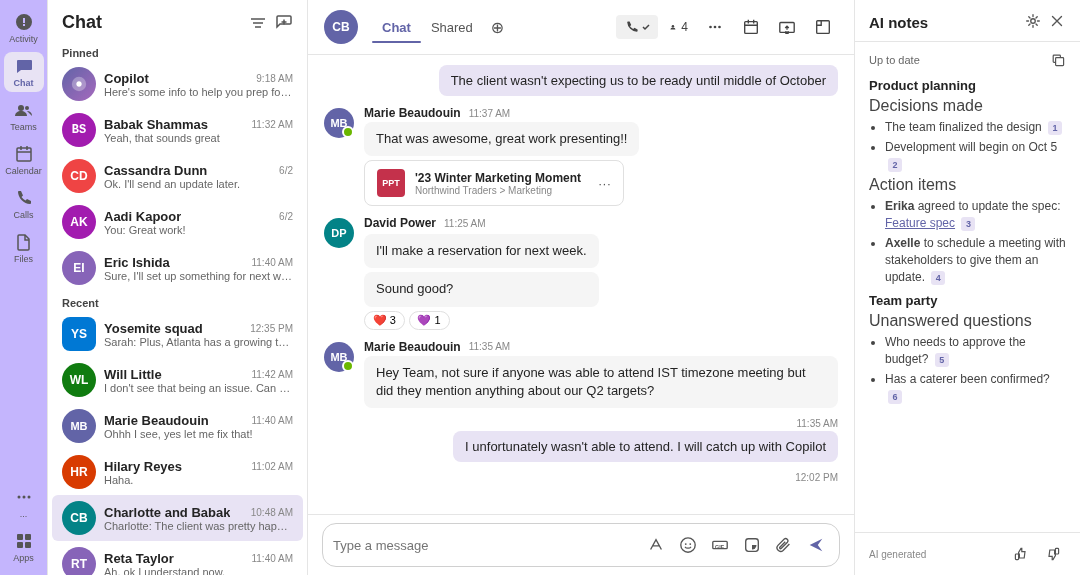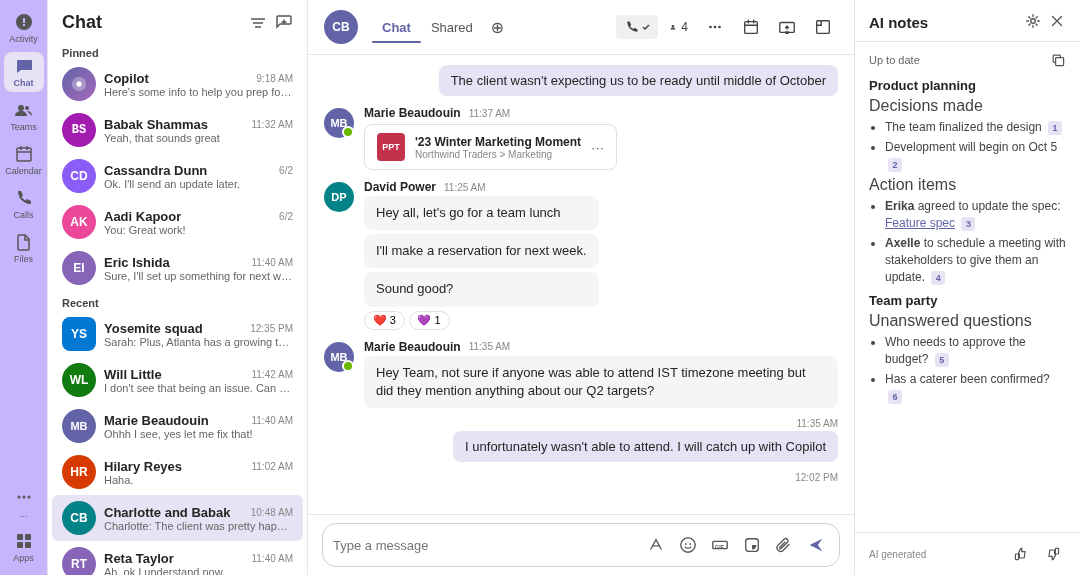--- a/index.html
+++ b/index.html
@@ -565,31 +565,31 @@
       <div class="avatar" style="background:#a21caf;font-family:Liberation Mono, monospace;">BS</div>
       <div class="chat-item-info">
         <div class="chat-item-top">
             <span class="chat-item-name">Babak Shammas</span>
             <span class="chat-item-time">11:32 AM</span>
           </div>
         <div class="chat-item-preview">Yeah, that sounds great</div>
       </div>
     </div>
     <div class="chat-item">
-      <div class="avatar" style="background:#8b5cf6;">CD</div>
+      <div class="avatar" style="background:#ef4444;">CD</div>
       <div class="chat-item-info">
         <div class="chat-item-top">
             <span class="chat-item-name">Cassandra Dunn</span>
             <span class="chat-item-time">6/2</span>
           </div>
         <div class="chat-item-preview">Ok. I'll send an update later.</div>
       </div>
     </div>
     <div class="chat-item">
-      <div class="avatar" style="background:#ec4899;">AK</div>
+      <div class="avatar" style="background:#a21caf;">AK</div>
       <div class="chat-item-info">
         <div class="chat-item-top">
             <span class="chat-item-name">Aadi Kapoor</span>
             <span class="chat-item-time">6/2</span>
           </div>
         <div class="chat-item-preview">You: Great work!</div>
       </div>
     </div>
     <div class="chat-item">
       <div class="avatar" style="background:#8764b8;">EI</div>
@@ -729,39 +729,39 @@
       <div class="msg-self-bubble">The client wasn't expecting us to be ready until middle of October</div>
     </div>
 
     <div class="msg-group">
       <div class="msg-sender-avatar online" style="background:#6264a7;">MB</div>
       <div class="msg-content">
         <div class="msg-meta">
           <span class="msg-sender-name">Marie Beaudouin</span>
           <span class="msg-time">11:37 AM</span>
         </div>
+        <div class="msg-bubble">That was awesome, great work presenting!!</div>
         <div class="attachment-card">
           <div class="attachment-icon">PPT</div>
           <div class="attachment-info">
             <div class="attachment-name">'23 Winter Marketing Moment</div>
             <div class="attachment-path">Northwind Traders &gt; Marketing</div>
           </div>
           <div style="cursor:pointer;color:#555;">···</div>
         </div>
       </div>
     </div>
 
     <div class="msg-group">
       <div class="msg-sender-avatar" style="background:#038387;">DP</div>
       <div class="msg-content">
         <div class="msg-meta">
           <span class="msg-sender-name">David Power</span>
           <span class="msg-time">11:25 AM</span>
         </div>
-        <div class="msg-bubble">Hey all, let's go for a team lunch</div>
         <div class="msg-bubble" style="margin-top:4px;">I'll make a reservation for next week.</div>
         <div class="msg-bubble" style="margin-top:4px;">Sound good?</div>
         <div class="reactions">
           <div class="reaction-pill">❤️ <span>3</span></div>
           <div class="reaction-pill">💜 <span>1</span></div>
         </div>
       </div>
     </div>
 
     <div class="msg-group">

